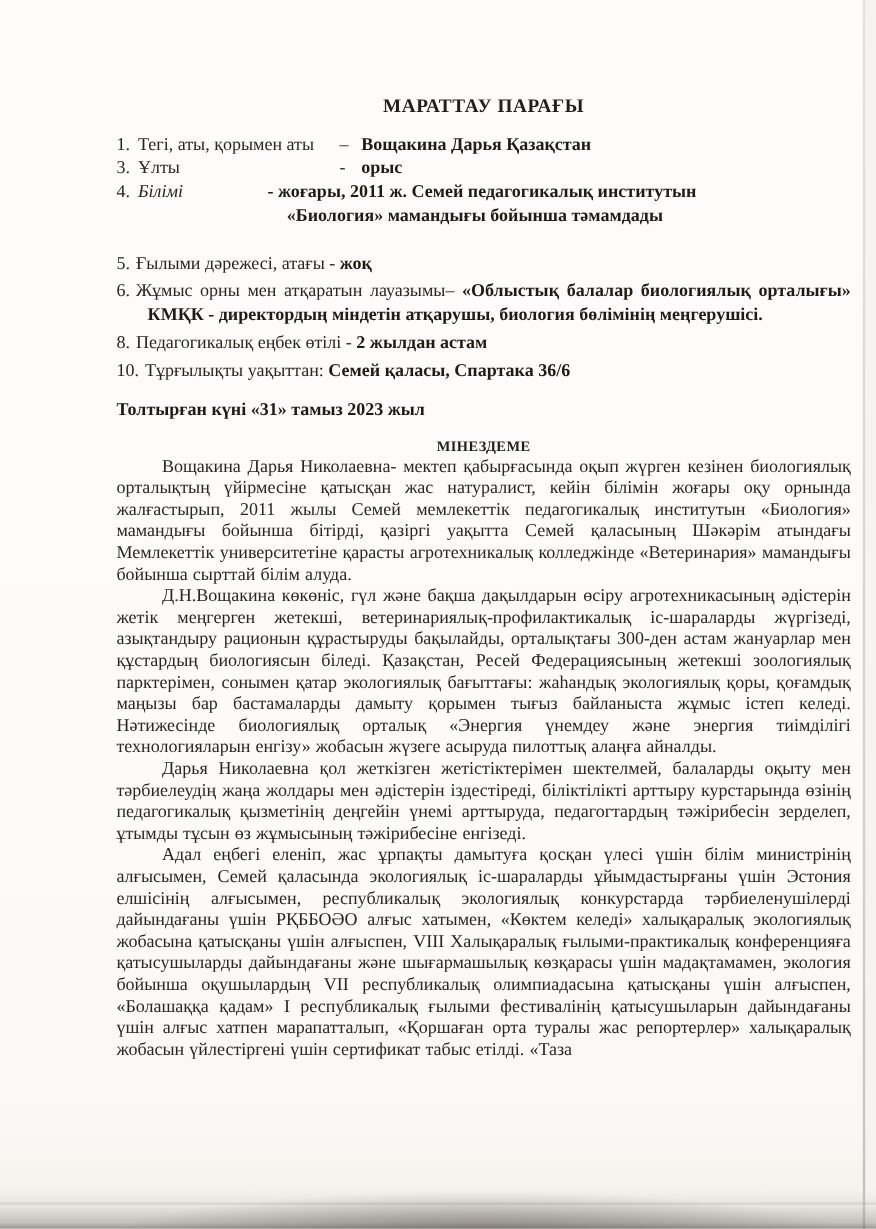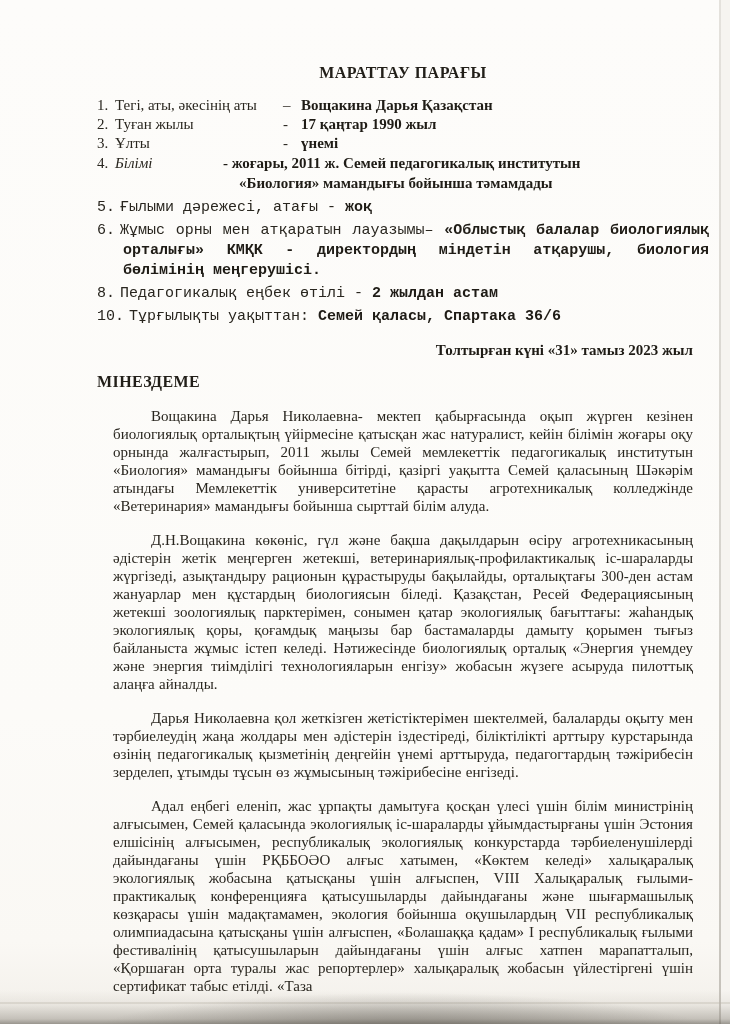--- a/index.html
+++ b/index.html
@@ -26,74 +26,71 @@
     position:absolute;left:0;right:0;bottom:0;height:34px;
     background:
       radial-gradient(60% 160% at 55% 120%, rgba(90,86,78,.55) 0%, rgba(90,86,78,0) 70%),
       linear-gradient(to bottom, rgba(176,170,160,0) 0%, rgba(176,170,160,.18) 45%, rgba(140,135,126,.45) 85%, rgba(104,100,92,.65) 100%);
   }
   .scan-line{
     position:absolute;left:0;right:0;bottom:20px;height:2px;
     background:rgba(190,184,172,.35);
   }
   .content{
-    position:absolute;left:97px;top:64px;width:612px;
+    position:absolute;left:97px;top:80px;width:612px;
     color:#29261f;font-size:15px;
   }
   .doc-title{
     text-align:center;font-weight:bold;font-size:16px;letter-spacing:.5px;
     margin:0 0 14px 0;color:#221f19;
   }
   .row{line-height:19px;white-space:nowrap;}
   .row .num{display:inline-block;width:18px;}
   .row .lab{display:inline-block;width:168px;}
   .row .dash{display:inline-block;width:18px;text-align:left;}
   b{color:#1f1c16;}
   .i4-line1{line-height:20px;white-space:nowrap;}
   .i4-line1 .num{display:inline-block;width:18px;}
   .i4-line1 .lab4{display:inline-block;width:108px;font-style:italic;}
   .i4-line2{line-height:20px;font-weight:bold;padding-left:142px;color:#1f1c16;}
-  .list2{margin-top:5px;font-family:Liberation Mono, monospace;}
+  .list2{margin-top:20px;}
   .li{
     line-height:20px;margin-bottom:3px;text-align:justify;
     padding-left:26px;text-indent:-26px;
   }
   .li .num2{margin-right:5px;}
   .date-line{
-    text-align:right;font-weight:bold;padding-right:16px;
+    text-align:left;font-weight:bold;padding-right:16px;
     line-height:20px;margin-top:13px;color:#1f1c16;
   }
   .section-title{
-    font-weight:bold;font-size:16px;letter-spacing:.4px;
+    text-align:center;font-weight:bold;font-size:12px;letter-spacing:.4px;
     margin:13px 0 0 0;color:#221f19;
   }
   .para{
-    text-align:justify;text-indent:38px;line-height:18px;margin:16px;
+    text-align:justify;text-indent:38px;line-height:18px;margin:0;
     word-spacing:.5px;
   }
 </style>
 </head>
 <body>
 
 <div class="paper">
   <div class="edge-outer"></div>
   <div class="page-edge-right"></div>
 
   <div class="content">
 
     <div class="doc-title">МАРАТТАУ ПАРАҒЫ</div>
 
     <div class="row">
-      <span class="num">1.</span><span class="lab">Тегі, аты, әкесінің аты</span><span class="dash">–</span><b>Вощакина Дарья Қазақстан</b>
+      <span class="num">1.</span><span class="lab">Тегі, аты, қорымен аты</span><span class="dash">–</span><b>Вощакина Дарья Қазақстан</b>
     </div>
     <div class="row">
-      <span class="num">2.</span><span class="lab">Туған жылы</span><span class="dash">-</span><b>17 қаңтар 1990 жыл</b>
-    </div>
-    <div class="row">
-      <span class="num">3.</span><span class="lab">Ұлты</span><span class="dash">-</span><b>үнемі</b>
+      <span class="num">3.</span><span class="lab">Ұлты</span><span class="dash">-</span><b>орыс</b>
     </div>
 
     <div>
       <div class="i4-line1">
         <span class="num">4.</span><span class="lab4">Білімі</span><b>- жоғары, 2011 ж. Семей педагогикалық институтын</b>
       </div>
       <div class="i4-line2">«Биология» мамандығы бойынша тәмамдады</div>
     </div>
 
     <div class="list2">

